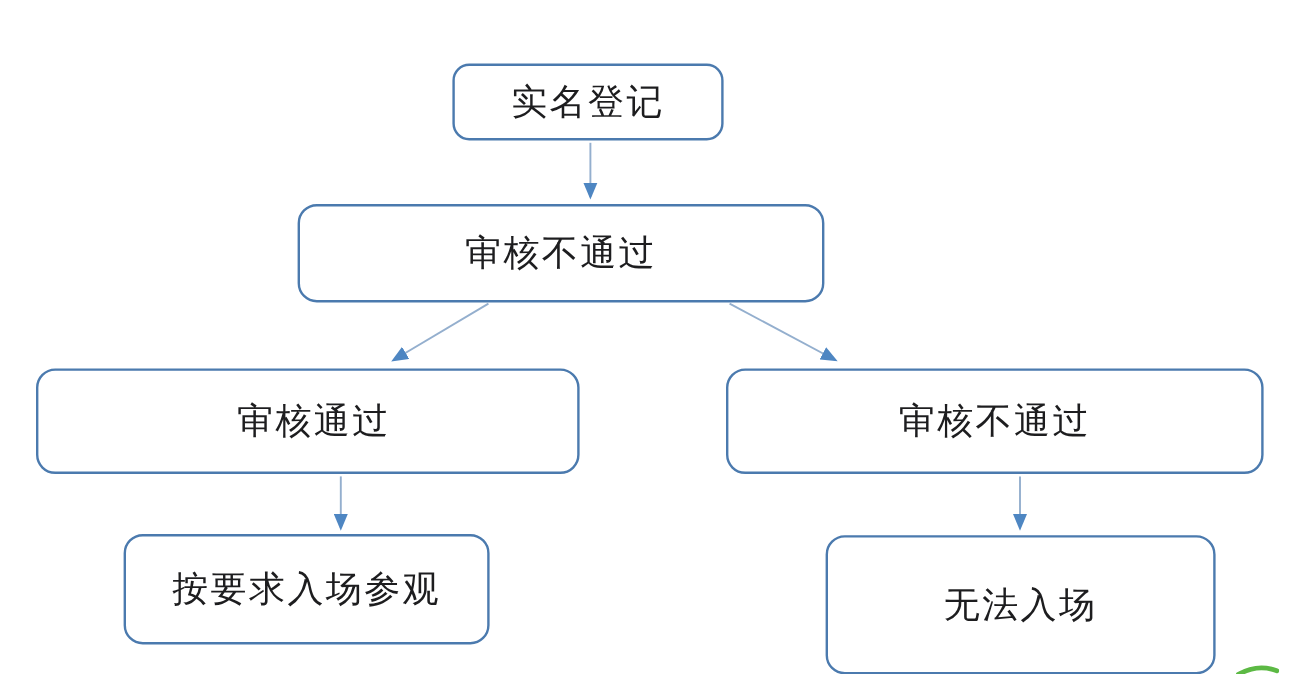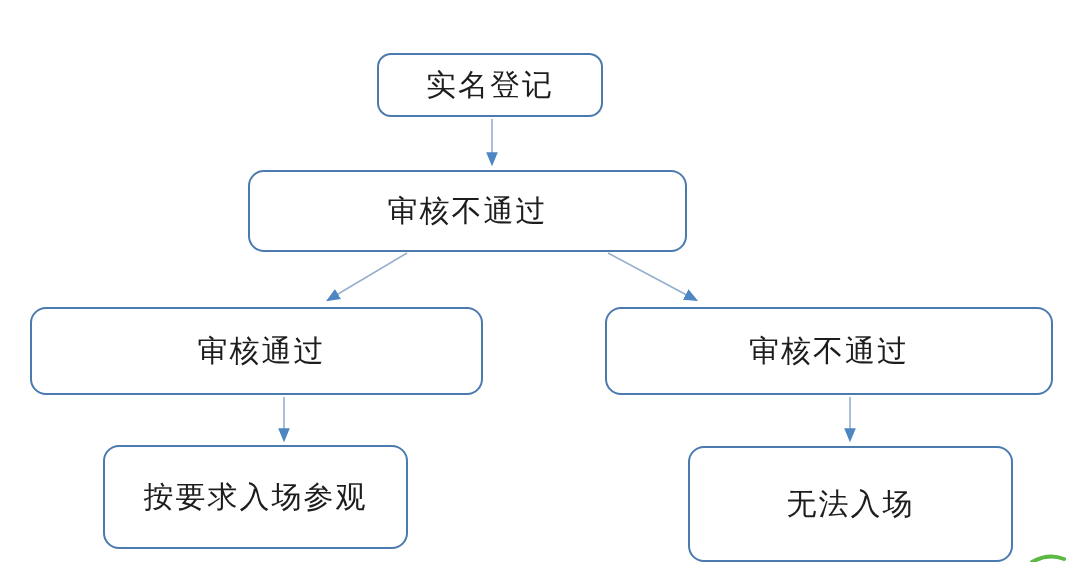--- a/index.html
+++ b/index.html
@@ -28,21 +28,21 @@
   .node-label {
     color: #1d1d1f;
     font-size: 30px;
     letter-spacing: 2px;
     white-space: nowrap;
   }
   #n-register  { left: 377px; top: 53px;  width: 226px; height: 64px; border-radius: 14px; }
   #n-whitelist { left: 248px; top: 170px; width: 439px; height: 82px; }
   #n-pass      { left: 30px;  top: 307px; width: 453px; height: 88px; padding-left: 10px; }
   #n-fail      { left: 605px; top: 307px; width: 448px; height: 88px; }
-  #n-enter     { left: 103px; top: 445px; width: 305px; height: 104px; }
+  #n-enter     { left: 103px; top: 445px; width: 305px; height: 92px; }
   #n-noentry   { left: 688px; top: 446px; width: 325px; height: 116px; }
   #arrow-layer {
     position: absolute;
     left: 0; top: 0;
     width: 1080px;
     height: 562px;
     pointer-events: none;
   }
   #watermark {
     position: absolute;

